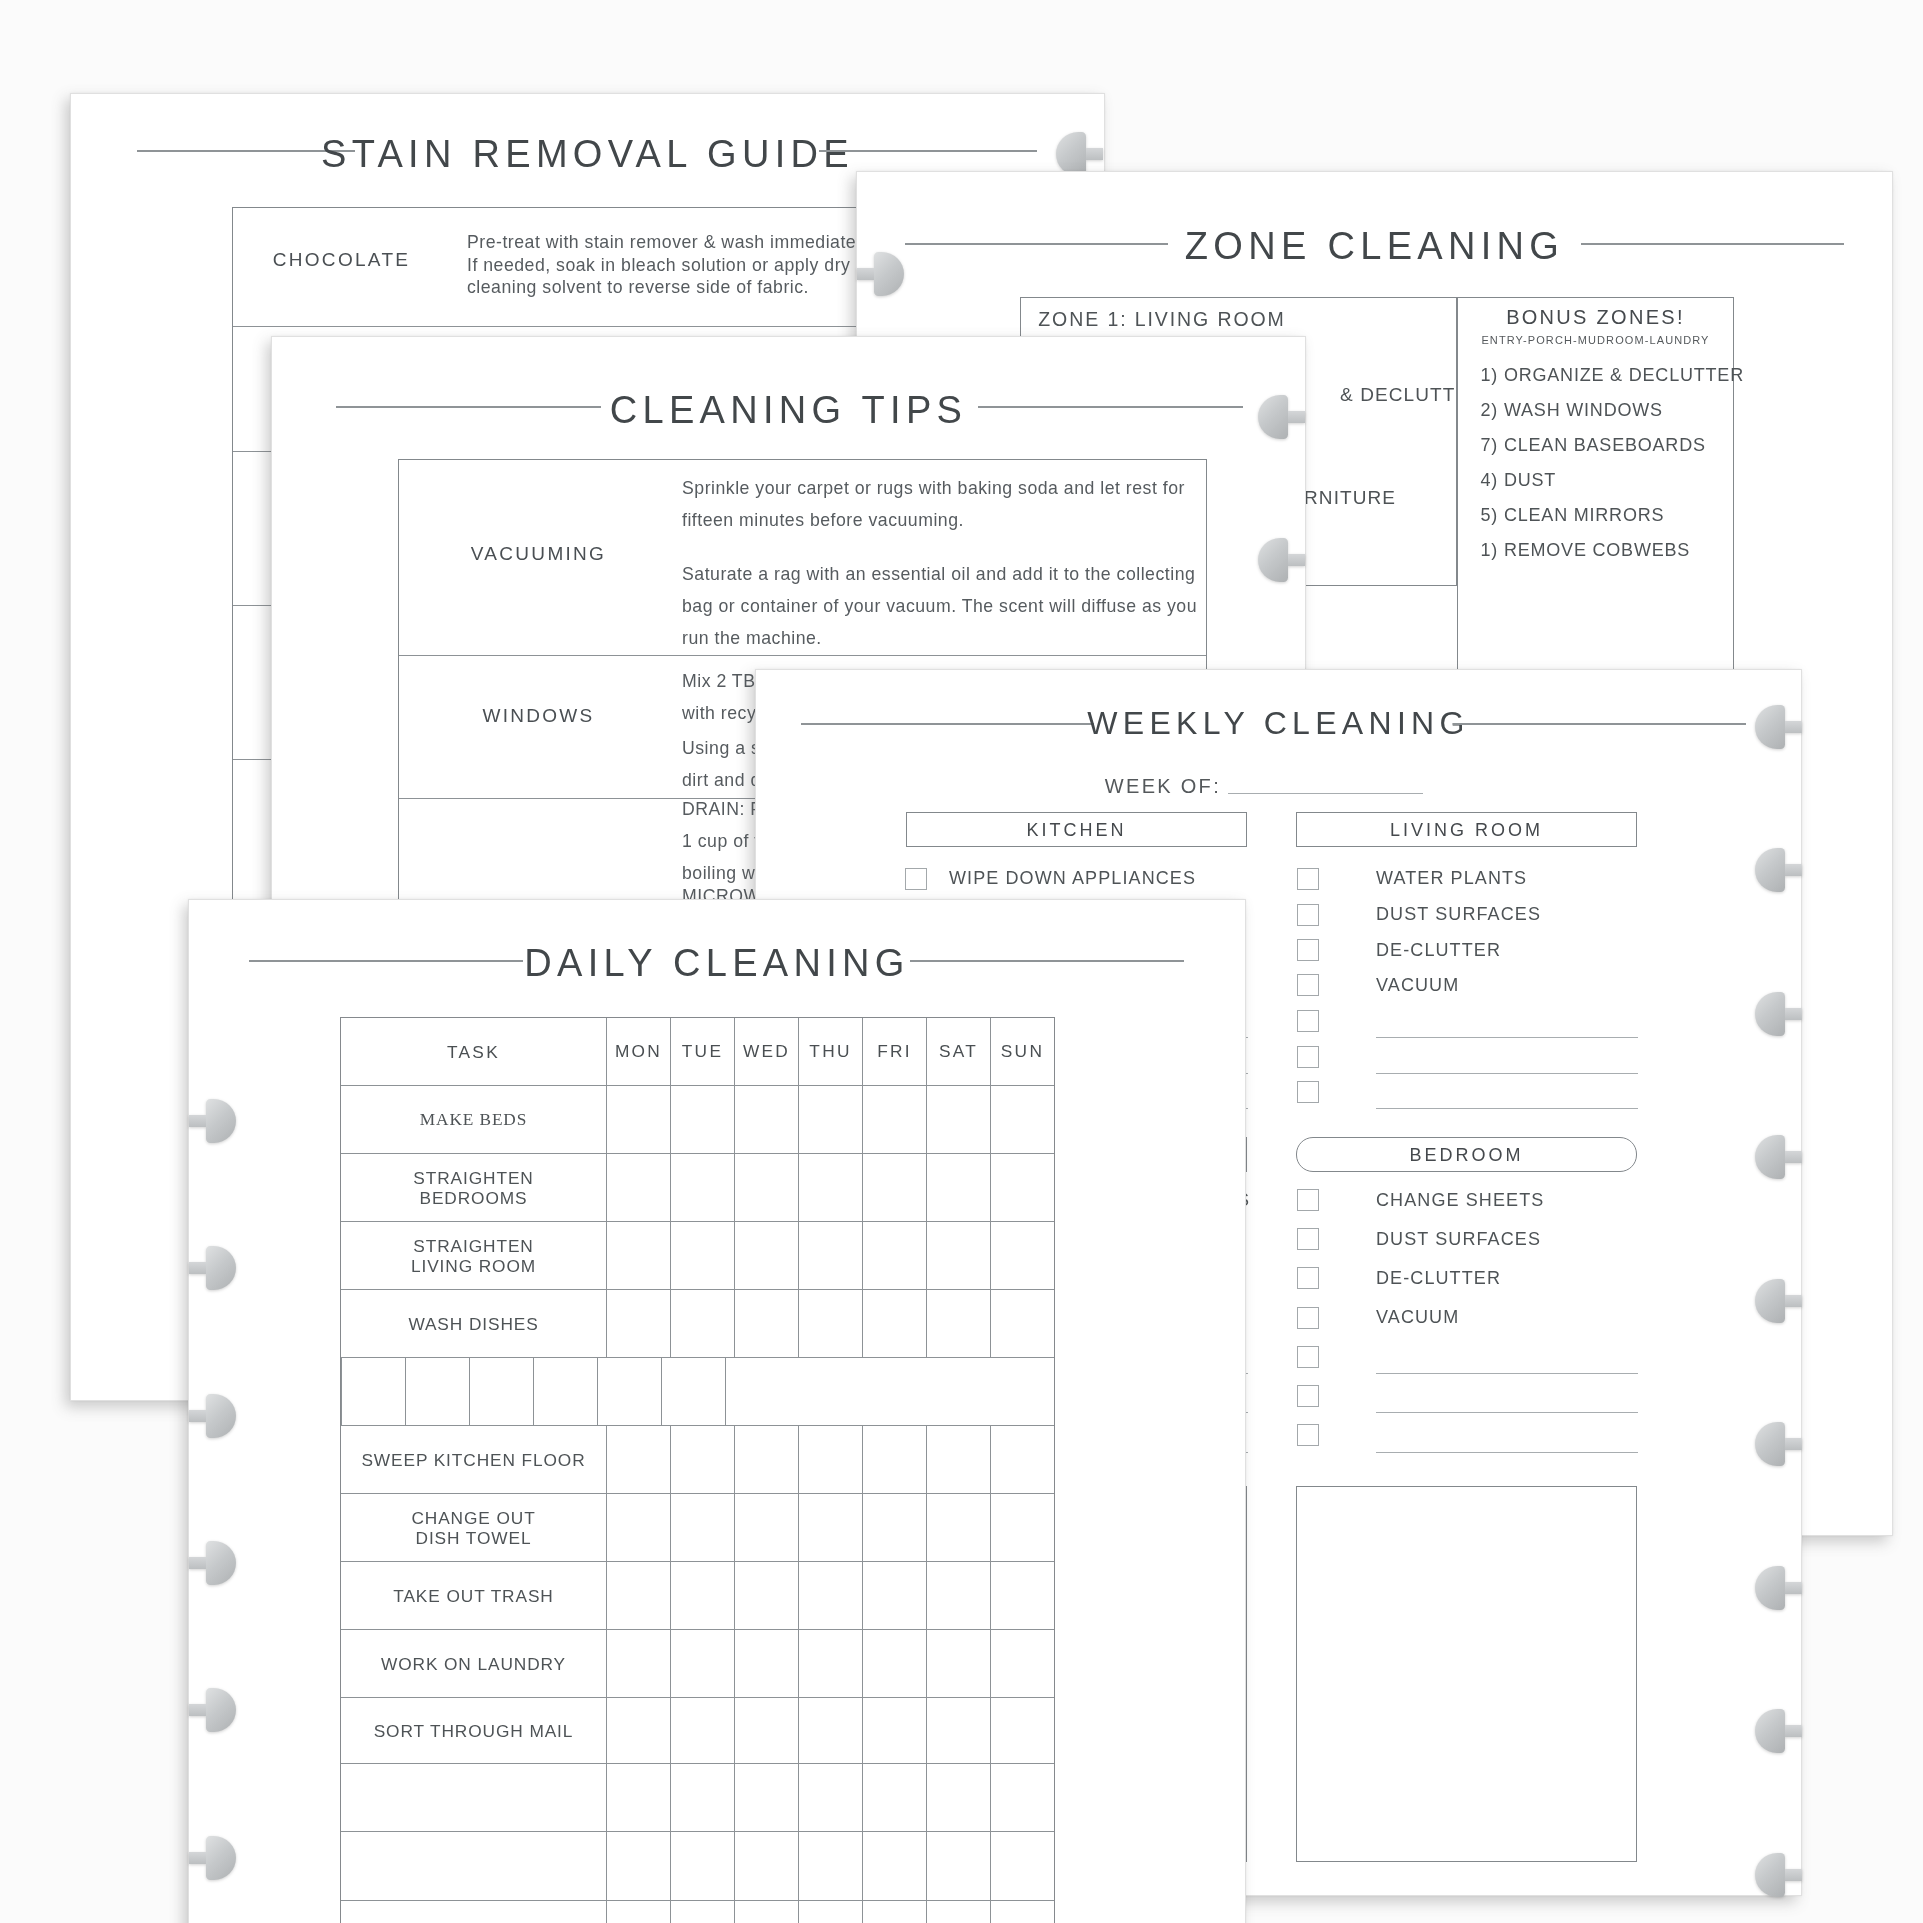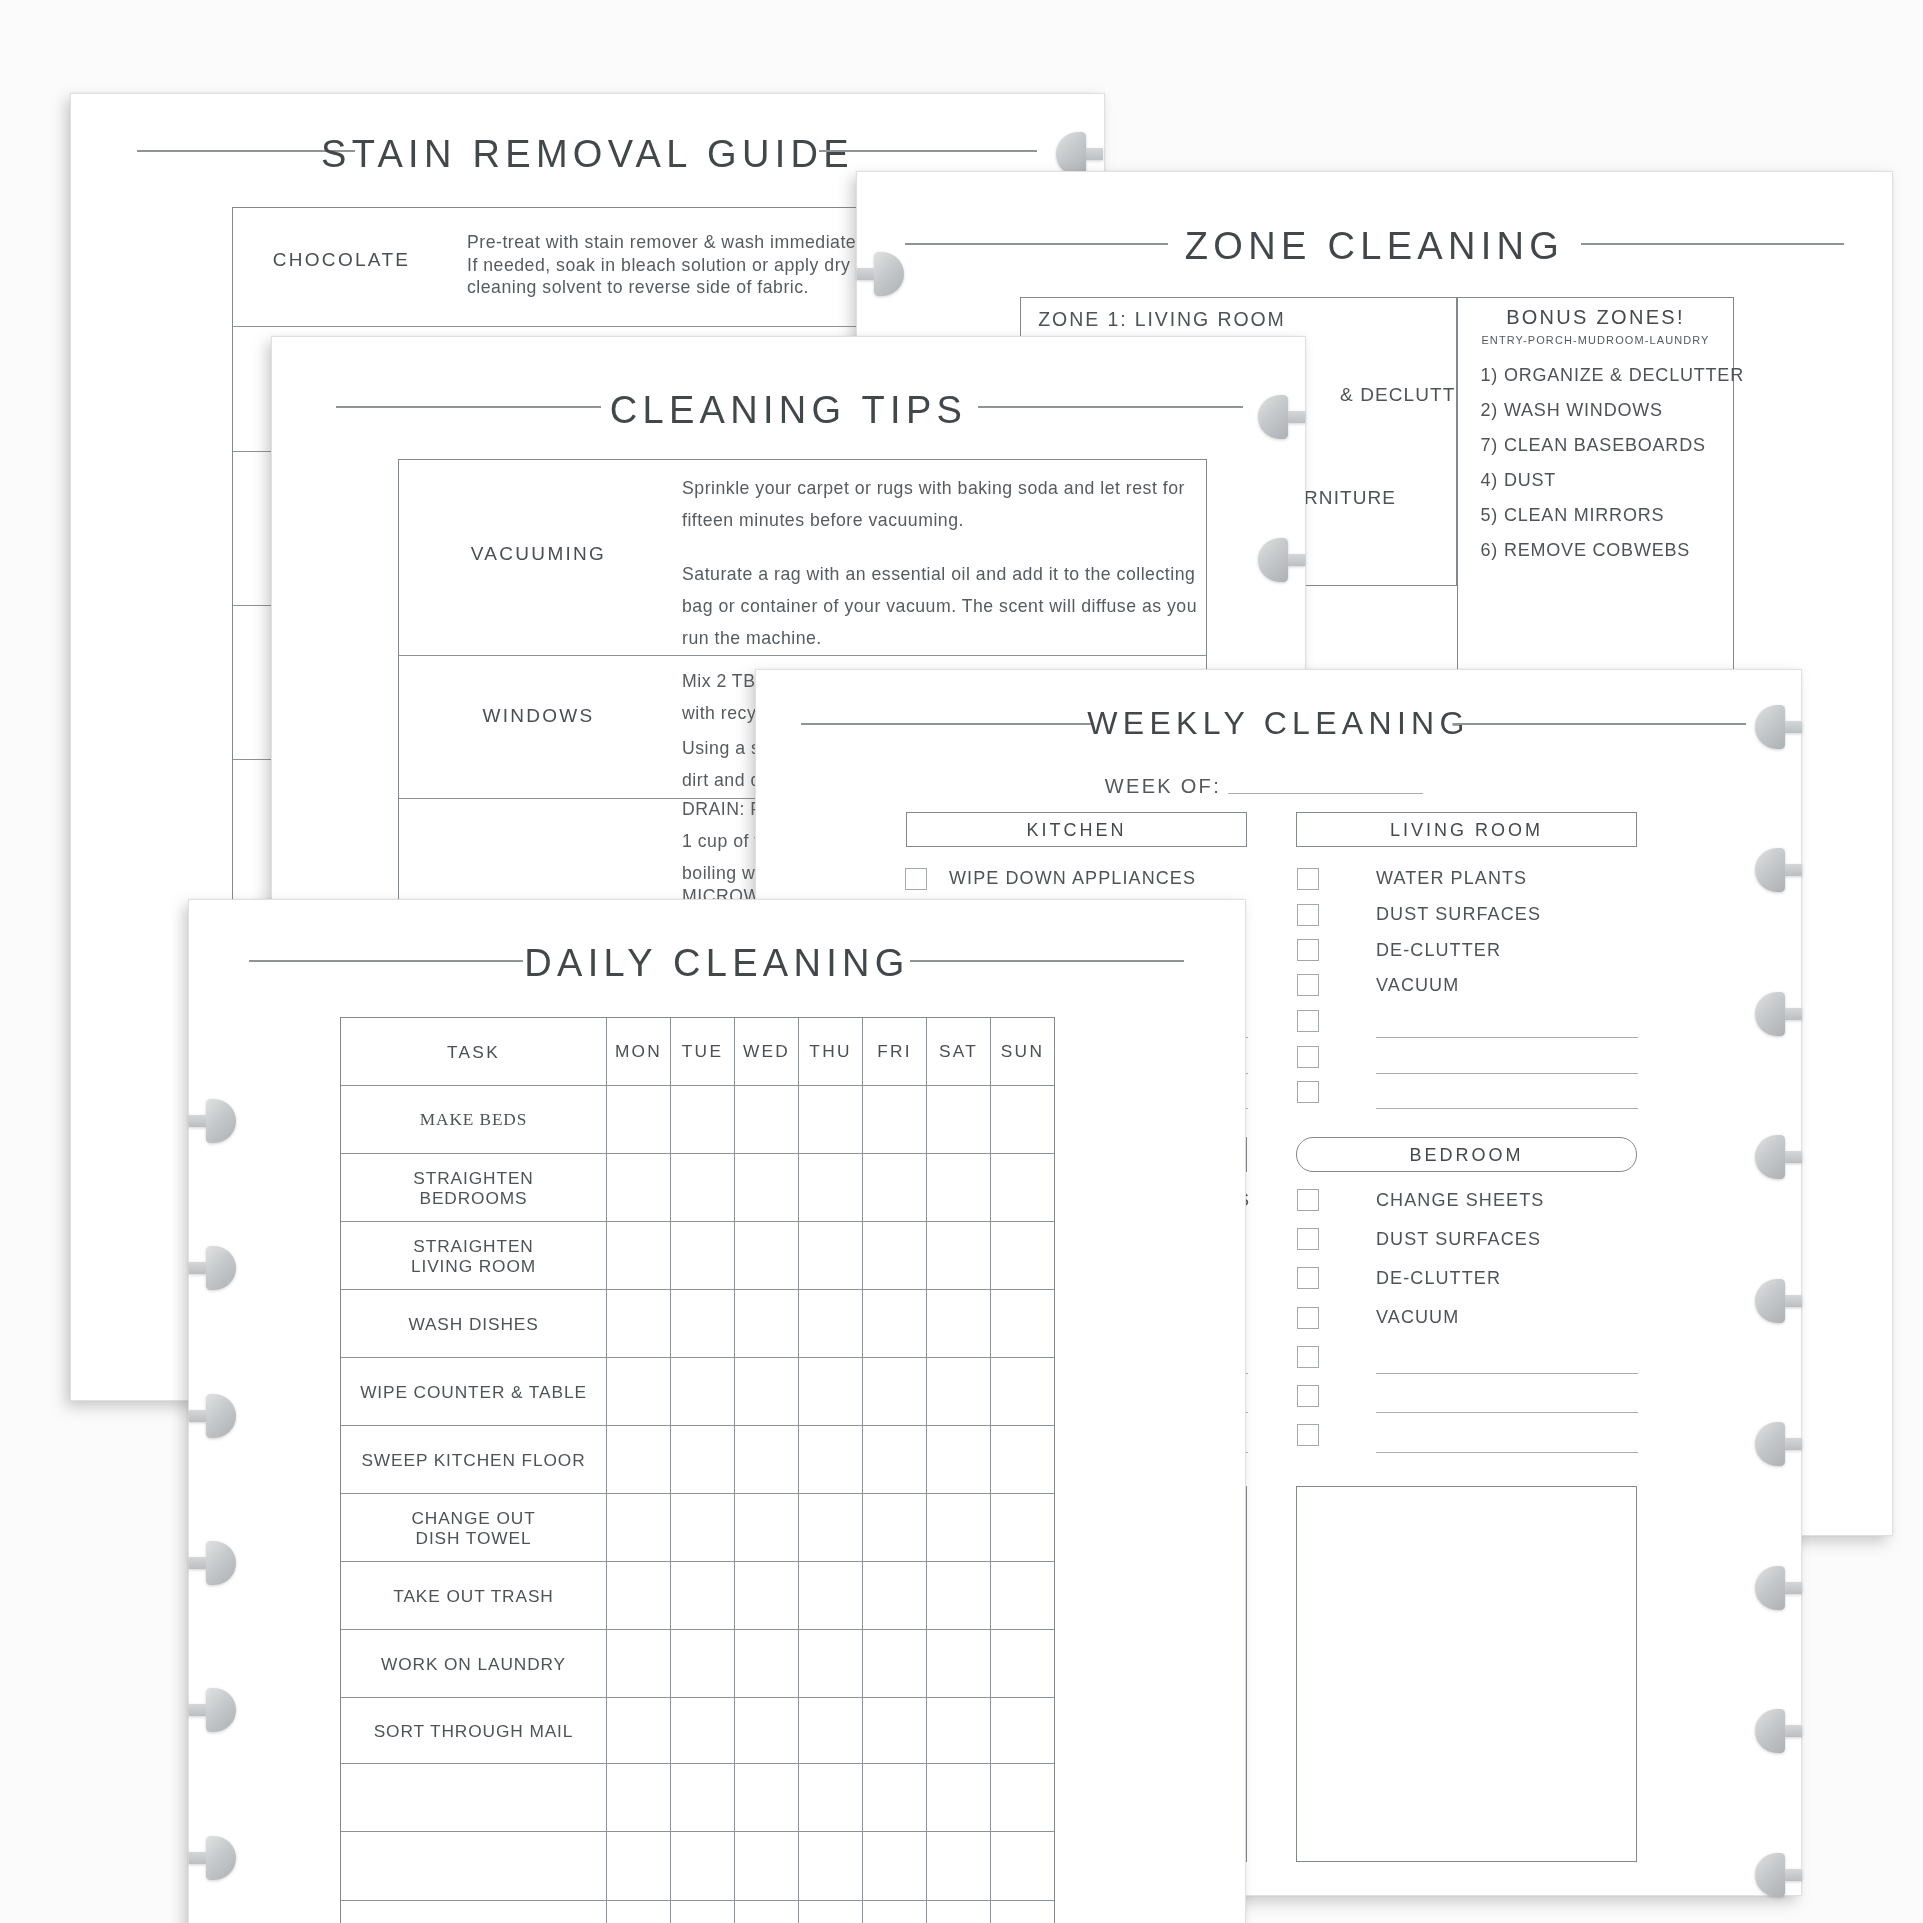--- a/index.html
+++ b/index.html
@@ -80,21 +80,21 @@
 
   <div class="box" style="left:600px;top:125px;width:277px;height:458px;">
     <div class="hdrlabel" style="top:7.5px;font-size:20px;letter-spacing:2.3px;">BONUS ZONES!</div>
     <div class="hdrlabel" style="top:36px;font-size:11px;letter-spacing:1.1px;color:#55595c;">ENTRY-PORCH-MUDROOM-LAUNDRY</div>
     <div style="position:absolute;left:22.5px;top:60px;line-height:35px;font-size:18px;letter-spacing:0.8px;color:#4e5356;white-space:nowrap;">
       <div>1) ORGANIZE &amp; DECLUTTER</div>
       <div>2) WASH WINDOWS</div>
       <div>7) CLEAN BASEBOARDS</div>
       <div>4) DUST</div>
       <div>5) CLEAN MIRRORS</div>
-      <div>6) REMOVE COBWEBS</div>
+      <div>1) REMOVE COBWEBS</div>
     </div>
   </div>
 </div>
 
 <div class="page" style="left:271px;top:336px;width:1033px;height:1315px;z-index:3;">
   <div class="tline" style="left:64px;top:69px;width:265px;"></div>
   <div class="ptitle" style="top:52px;">CLEANING TIPS</div>
   <div class="tline" style="left:706px;top:69px;width:265px;"></div>
   <div class="disc right-bound" style="left:986px;top:58px;">
     <span class="cap"></span>
@@ -322,21 +322,20 @@
       <div class="dlabel">WASH DISHES</div>
       <div class="dcell"></div>
         <div class="dcell"></div>
         <div class="dcell"></div>
         <div class="dcell"></div>
         <div class="dcell"></div>
         <div class="dcell"></div>
         <div class="dcell"></div>
     </div>
     <div class="drow" style="height:67px;">
-      <div class="dlabel">WIPE COUNTER &amp; TABLE</div>
       <div class="dcell"></div>
         <div class="dcell"></div>
         <div class="dcell"></div>
         <div class="dcell"></div>
         <div class="dcell"></div>
         <div class="dcell"></div>
         <div class="dcell"></div>
     </div>
     <div class="drow" style="height:67px;">
       <div class="dlabel">SWEEP KITCHEN FLOOR</div>

